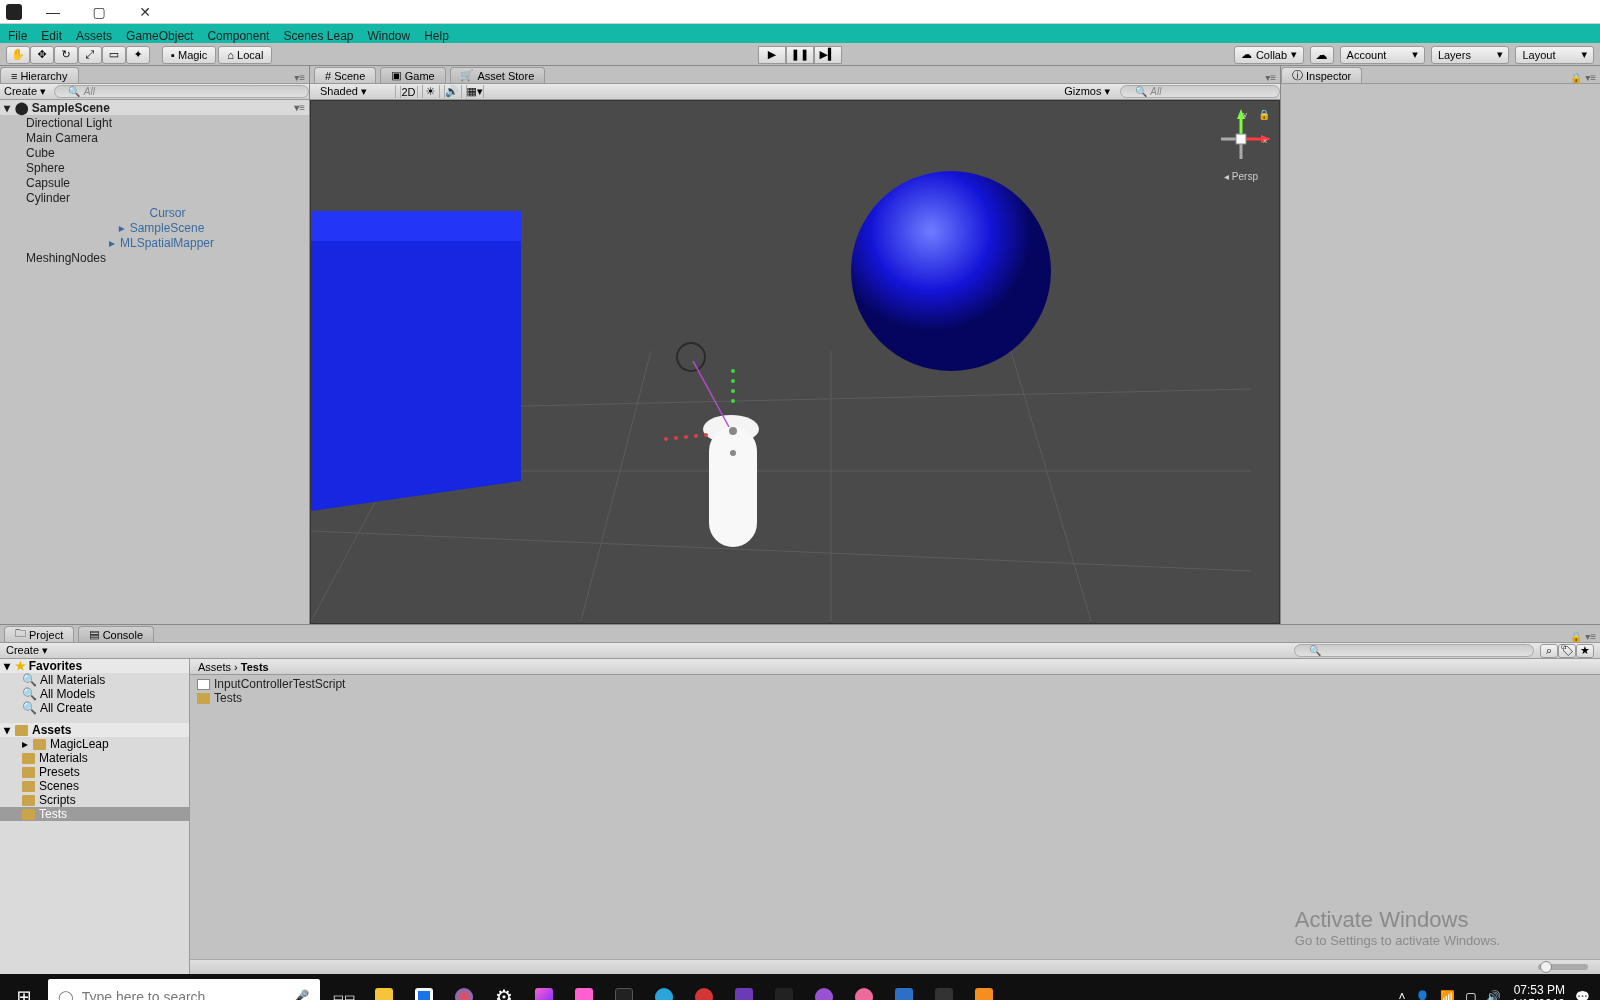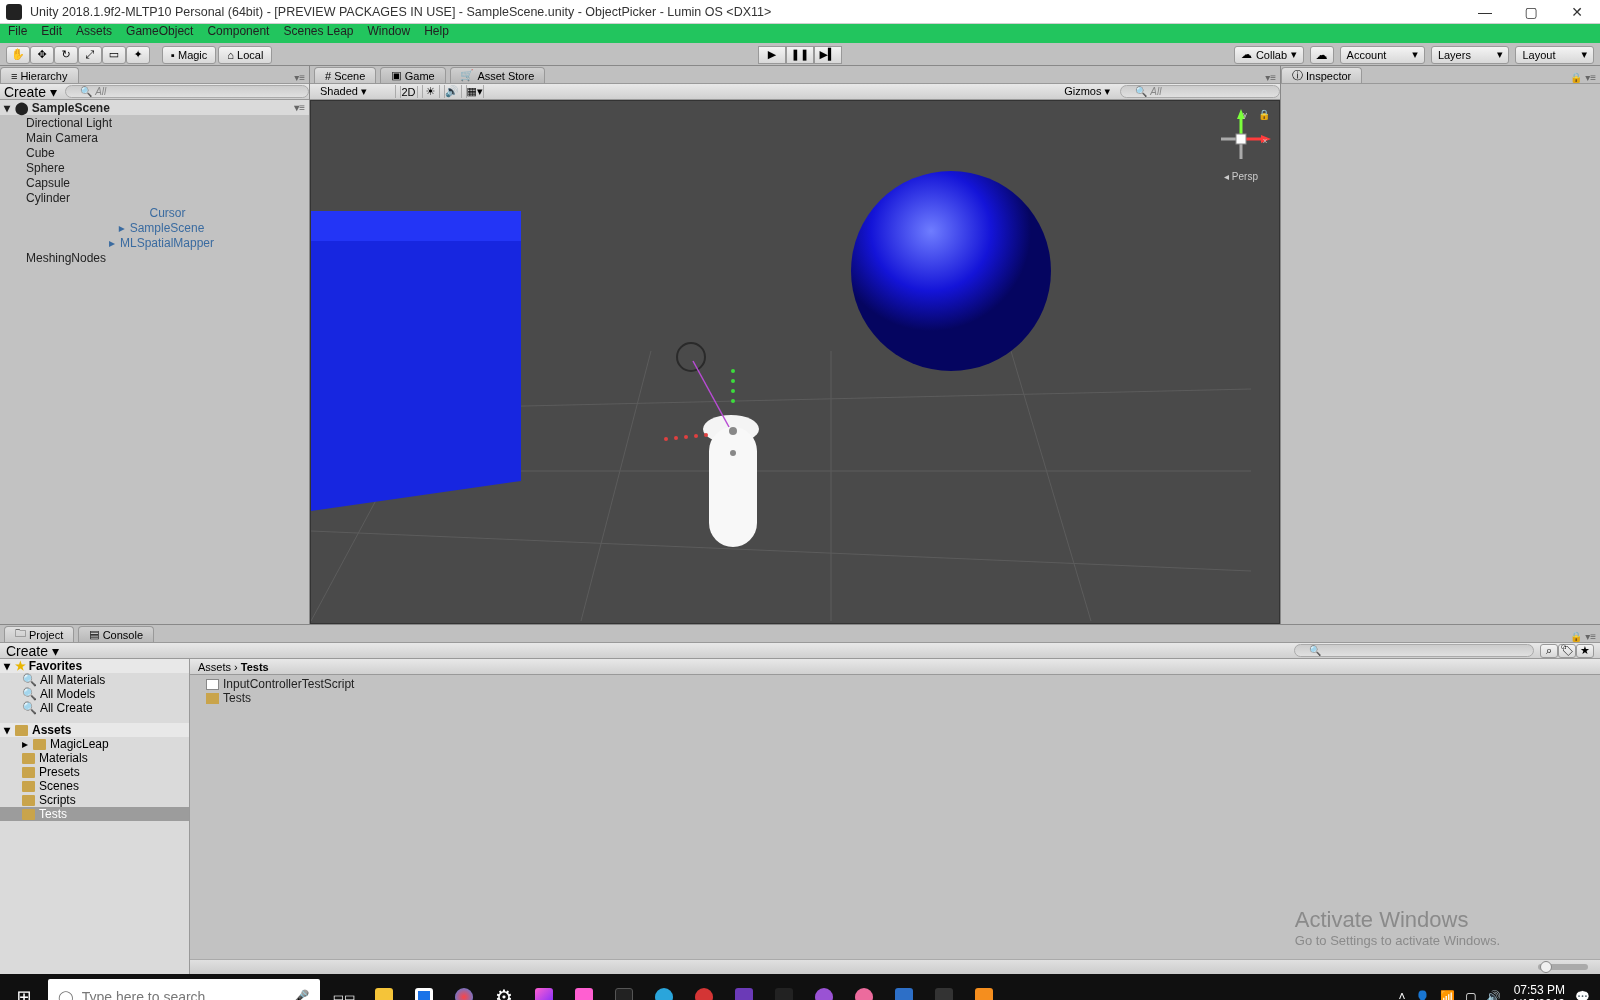--- a/index.html
+++ b/index.html
@@ -6,21 +6,21 @@
   body { width: 1600px; height: 1000px; background: #fff; overflow: hidden; font-size: 12px; }
 
   
   .title-bar { height: 24px; background: #fff; display: flex; align-items: center; padding-left: 6px; border-bottom: 1px solid #d0d0d0; }
   .title-bar .logo { width: 16px; height: 16px; background: #222; border-radius: 3px; margin-right: 8px; position:relative;}
   .title-bar .title-text { font-size: 12.5px; color: #333; flex: 1; }
   .title-bar .win-btns { display: flex; }
   .title-bar .win-btn { width: 46px; height: 24px; display: flex; align-items: center; justify-content: center; font-size: 14px; color: #333; cursor: default; }
 
   
-  .menu-bar { height: 20px; background: #22c55e; display: flex; align-items: flex-start; padding-left: 8px; border-bottom: 1px solid #c0c0c0; }
+  .menu-bar { height: 20px; background: #14b8a6; display: flex; align-items: flex-end; padding-left: 8px; border-bottom: 1px solid #c0c0c0; }
   .menu-bar .menu-item { font-size: 12px; color: #222; margin-right: 14px; }
 
   
   .toolbar { height: 22px; background: #c0c0c0; display: flex; align-items: center; border-bottom: 1px solid #888; position:relative;}
   .toolbar-group-left { display: flex; align-items: center; gap: 0; margin-left: 6px;}
   .tool-btn { width: 24px; height: 18px; background: linear-gradient(#f4f4f4,#d8d8d8); border: 1px solid #999; border-radius: 3px; display:flex; align-items:center; justify-content:center; font-size:11px;}
   .toolbar-btn-text { height: 18px; padding: 0 8px; background: linear-gradient(#f4f4f4,#d8d8d8); border: 1px solid #999; border-radius: 3px; display:flex; align-items:center; font-size:11px; margin-left: 12px;}
   .play-controls { position:absolute; left: 50%; transform: translateX(-50%); display:flex; }
   .play-btn { width: 28px; height: 18px; background: linear-gradient(#f4f4f4,#d8d8d8); border: 1px solid #999; display:flex; align-items:center; justify-content:center; font-size:11px;}
   .toolbar-right { margin-left:auto; display:flex; align-items:center; gap:6px; margin-right:6px;}
@@ -29,21 +29,21 @@
 
   
   .main-area { display:flex; height: 558px; }
 
   
   .hierarchy-panel { width: 310px; background: #c2c2c2; display:flex; flex-direction:column; border-right:1px solid #888;}
   .panel-tab-row { height: 18px; background:#c0c0c0; display:flex; align-items:flex-end; border-bottom:1px solid #999;}
   .panel-tab { height:16px; padding: 0 10px; background: linear-gradient(#e0e0e0,#c8c8c8); border:1px solid #999; border-bottom:none; border-radius: 4px 4px 0 0; font-size:11px; display:flex; align-items:center; gap:3px;}
   .panel-tab.inactive { background:linear-gradient(#d0d0d0,#b8b8b8);}
   .panel-sub-row { height: 16px; background:linear-gradient(#e8e8e8,#d0d0d0); display:flex; align-items:center; font-size:11px; padding-left:4px; border-bottom:1px solid #999;}
-  .create-btn { font-size:14px; padding-right: 8px; }
+  .create-btn { font-size:11px; padding-right: 8px; }
   .search-mini { flex:1; height:13px; background:linear-gradient(#ccc,#e0e0e0); border:1px solid #aaa; border-radius:8px; font-size:10px; padding-left:14px; color:#777;}
   .hierarchy-list { background:#c2c2c2; flex:1; font-size:12px; color:#222;}
   .hier-item { height:15px; display:flex; align-items:center; padding-left:4px;}
   .hier-scene-row { background:#dadada; font-weight:bold;}
   .hier-item.child { padding-left: 26px;}
   .hier-item.link { color:#3a6ba0;justify-content:center;}
   .fold { width:11px; display:inline-block;}
 
   
   .center-col { flex:1; display:flex; flex-direction:column;}
@@ -67,21 +67,21 @@
   .proj-body { flex:1; display:flex;}
   .proj-tree { width:190px; background:#dadada; font-size:12px; border-right:1px solid #999;}
   .tree-row { height:14px; display:flex; align-items:center; padding-left:4px;}
   .tree-row.h { font-weight:bold; background:#e8e8e8;}
   .tree-row.child { padding-left:22px;}
   .tree-row.sel { background:#9c9c9c; color:#fff;}
   .folder-i { width:13px; height:11px; background:#c9a44b; display:inline-block; margin-right:4px; border-radius:1px;}
   .star-i { color:#e8b500; margin-right:3px;}
   .proj-content { flex:1; background:#c2c2c2; display:flex; flex-direction:column;}
   .breadcrumb { height:16px; background:linear-gradient(#e8e8e8,#d0d0d0); display:flex; align-items:center; font-size:11px; padding-left:8px; border-bottom:1px solid #999;}
-  .file-list { padding:2px 16px; font-size:12px; color:#222;}
+  .file-list { padding:2px 7px; font-size:12px; color:#222;}
   .file-row { height:14px; display:flex; align-items:center;}
   .file-i-cs { width:13px; height:11px; background:#fff; border:1px solid #888; display:inline-block; margin-right:4px;}
   .file-i-fold { width:13px; height:11px; background:#c9a44b; display:inline-block; margin-right:4px;}
   .hslider-row {height:15px; background:linear-gradient(#e0e0e0,#cccccc); border-top:1px solid #aaa; position:relative;}
   .hslider { position:absolute; right:12px; top:4px; width:50px; height:6px; background:#aaa; border-radius:3px;}
   .hslider-knob{ position:absolute; left:2px; top:-3px; width:12px; height:12px; background:#f0f0f0; border:1px solid #888; border-radius:50%;}
 
   
   .taskbar { height:46px; background:#101010; display:flex; align-items:center;}
   .taskbar .win-logo { width:48px; height:46px; display:flex; align-items:center; justify-content:center; color:#fff; font-size:18px;}
@@ -94,21 +94,20 @@
   .icon-shape{ width:18px; height:18px; border-radius:3px;}
   
   
   .panel-opt { margin-left:auto; display:flex; gap:2px; padding-right:4px; color:#666; font-size:10px;}
 </style>
 </head>
 <body>
 
 <div class="title-bar">
   <div class="logo"></div>
-  <div class="title-text">Unity 2018.1.9f2-MLTP10 Personal (64bit) - [PREVIEW PACKAGES IN USE] - SampleScene.unity - ObjectPicker - Lumin OS &lt;DX11&gt;</div>
   <div class="win-btns">
     <div class="win-btn">—</div>
     <div class="win-btn">▢</div>
     <div class="win-btn">✕</div>
   </div>
 </div>
 
 <div class="menu-bar">
   <span class="menu-item">File</span>
   <span class="menu-item">Edit</span>

